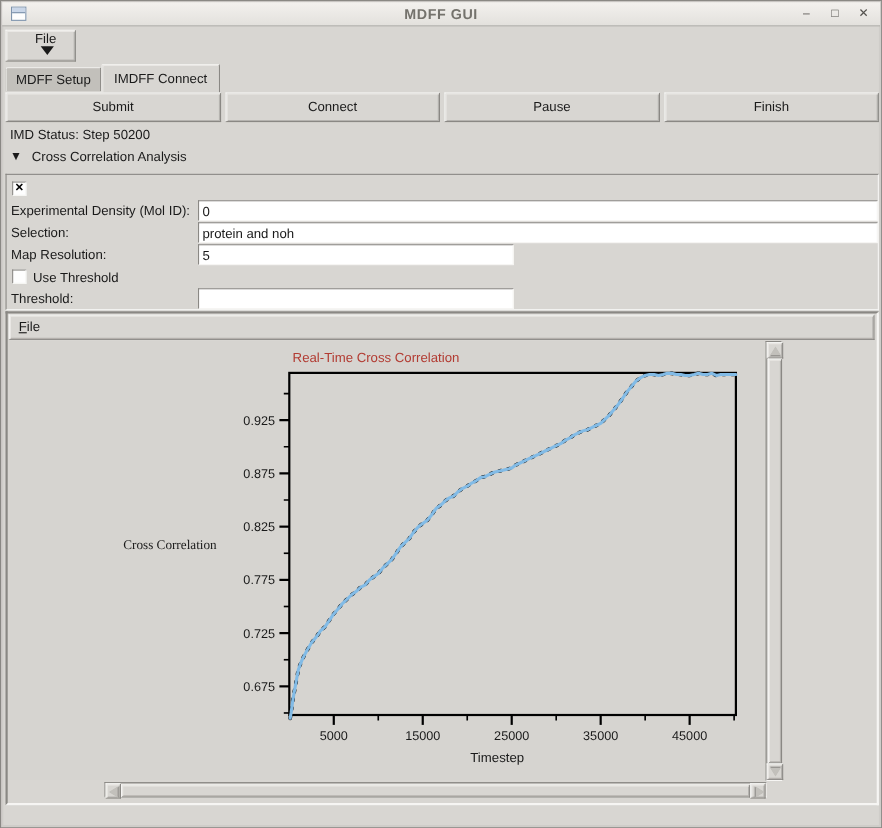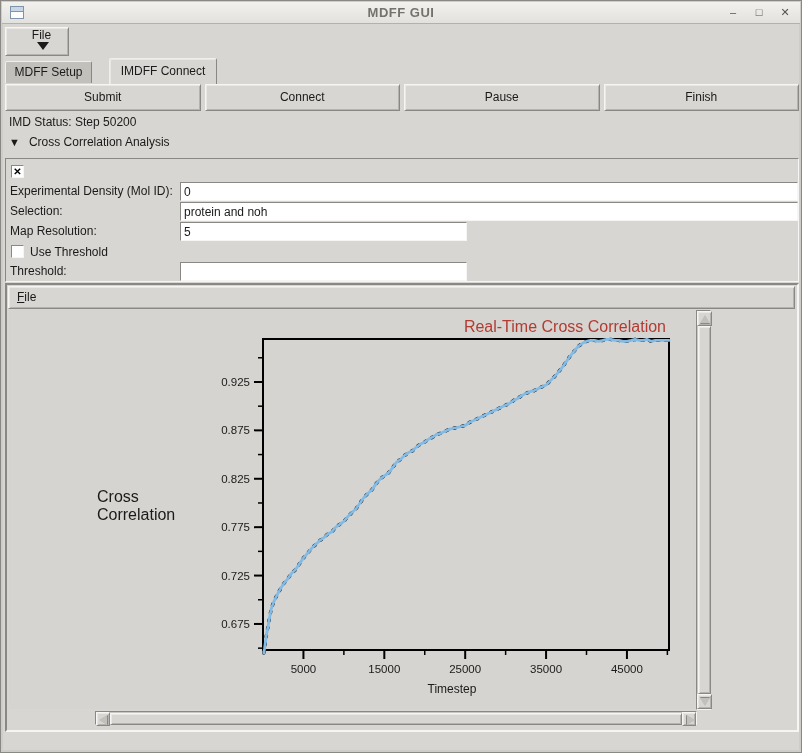--- a/index.html
+++ b/index.html
@@ -33,21 +33,21 @@
     background:#d8d6d2;box-sizing:border-box;display:flex;align-items:center;}
   .menubutton .lbl{margin-left:9px;}
   .caret{width:0;height:0;border-left:6px solid transparent;border-right:6px solid transparent;
     border-top:8px solid #1a1a1a;margin-left:12px;}
   
   .tab{position:absolute;box-sizing:border-box;text-align:center;
     border:1px solid;border-bottom:none;border-color:#f0efec #8a8884 transparent #f0efec;
     border-radius:2px 2px 0 0;}
   .tab-inactive{left:4px;top:60px;width:87px;height:22px;background:#c2c0bb;line-height:21px;}
   .tab-active{left:91px;top:57px;width:108px;height:26px;background:#d8d6d2;line-height:24px;z-index:2;
-    box-shadow:inset 1px 1px 0 #e9e7e4;margin-left:17px;}
+    box-shadow:inset 1px 1px 0 #e9e7e4;}
   
   .btn-row{position:absolute;left:4px;top:83px;width:794px;height:27px;display:flex;gap:4px;}
   .abtn{flex:1;background:#d8d6d2;box-sizing:border-box;text-align:center;line-height:24px;cursor:default;}
   
   .stat{position:absolute;left:8px;top:114px;}
   .cc-head{position:absolute;left:8px;top:134px;display:flex;align-items:center;}
   .cc-head .tri{font-size:11px;margin-right:9px;}
   
   .cc-frame{position:absolute;left:4px;top:157px;width:794px;height:124px;box-sizing:border-box;}
   .checkbox{position:absolute;width:13px;height:13px;background:#fefefe;box-sizing:border-box;
@@ -56,23 +56,23 @@
   .fld-input{position:absolute;height:19px;background:#ffffff;box-sizing:border-box;
     font-family:"Liberation Sans",sans-serif;font-size:12px;padding:0 3px;color:#1a1a1a;outline:none;}
   
   .plot-frame{position:absolute;left:4px;top:282px;width:794px;height:449px;
     border:2px solid;border-color:#8a8884 #f6f5f3 #f6f5f3 #8a8884;background:#d8d6d2;box-sizing:border-box;}
   .plot-menubar{position:absolute;left:1px;top:1px;width:787px;height:23px;background:#d8d6d2;
     box-sizing:border-box;line-height:21px;}
   .plot-menubar .m{margin-left:8px;}
   .plot-menubar .m .ini{text-decoration:underline;}
   .plot-canvas{position:absolute;left:2px;top:25px;width:686px;height:399px;background:#d6d4d0;}
-  .chart-title{position:absolute;left:257px;top:8px;width:400px;text-align:right;
-    color:#b23b32;font-size:16px;}
-  .chart-ylabel{position:absolute;left:88px;top:178px;width:115px;text-align:left;font-size:16px;}
+  .chart-title{position:absolute;left:257px;top:8px;width:400px;text-align:left;
+    color:#b23b32;font-size:12px;}
+  .chart-ylabel{position:absolute;left:88px;top:178px;width:115px;text-align:center;font-size:12px;font-family:Liberation Serif, serif;}
   .chart-xlabel{position:absolute;left:243px;top:372px;width:400px;text-align:center;font-size:12px;}
   
   .vscroll{position:absolute;left:689px;top:25px;width:15px;height:400px;background:#c9c7c3;box-sizing:border-box;}
   .hscroll{position:absolute;left:88px;top:426px;width:602px;height:14px;background:#c9c7c3;box-sizing:border-box;}
   .sbtn{position:absolute;background:#d8d6d2;box-sizing:border-box;}
   .vscroll .sbtn{left:0;width:15px;height:15px;}
   .hscroll .sbtn{top:0;width:14px;height:14px;}
   .thumb{position:absolute;background:#d8d6d2;box-sizing:border-box;}
   .tri-up{width:0;height:0;border-left:5px solid transparent;border-right:5px solid transparent;
     border-bottom:8px solid #c2c0bb;margin:3px auto 0;filter:drop-shadow(0 1px 0 #8a8884);}

